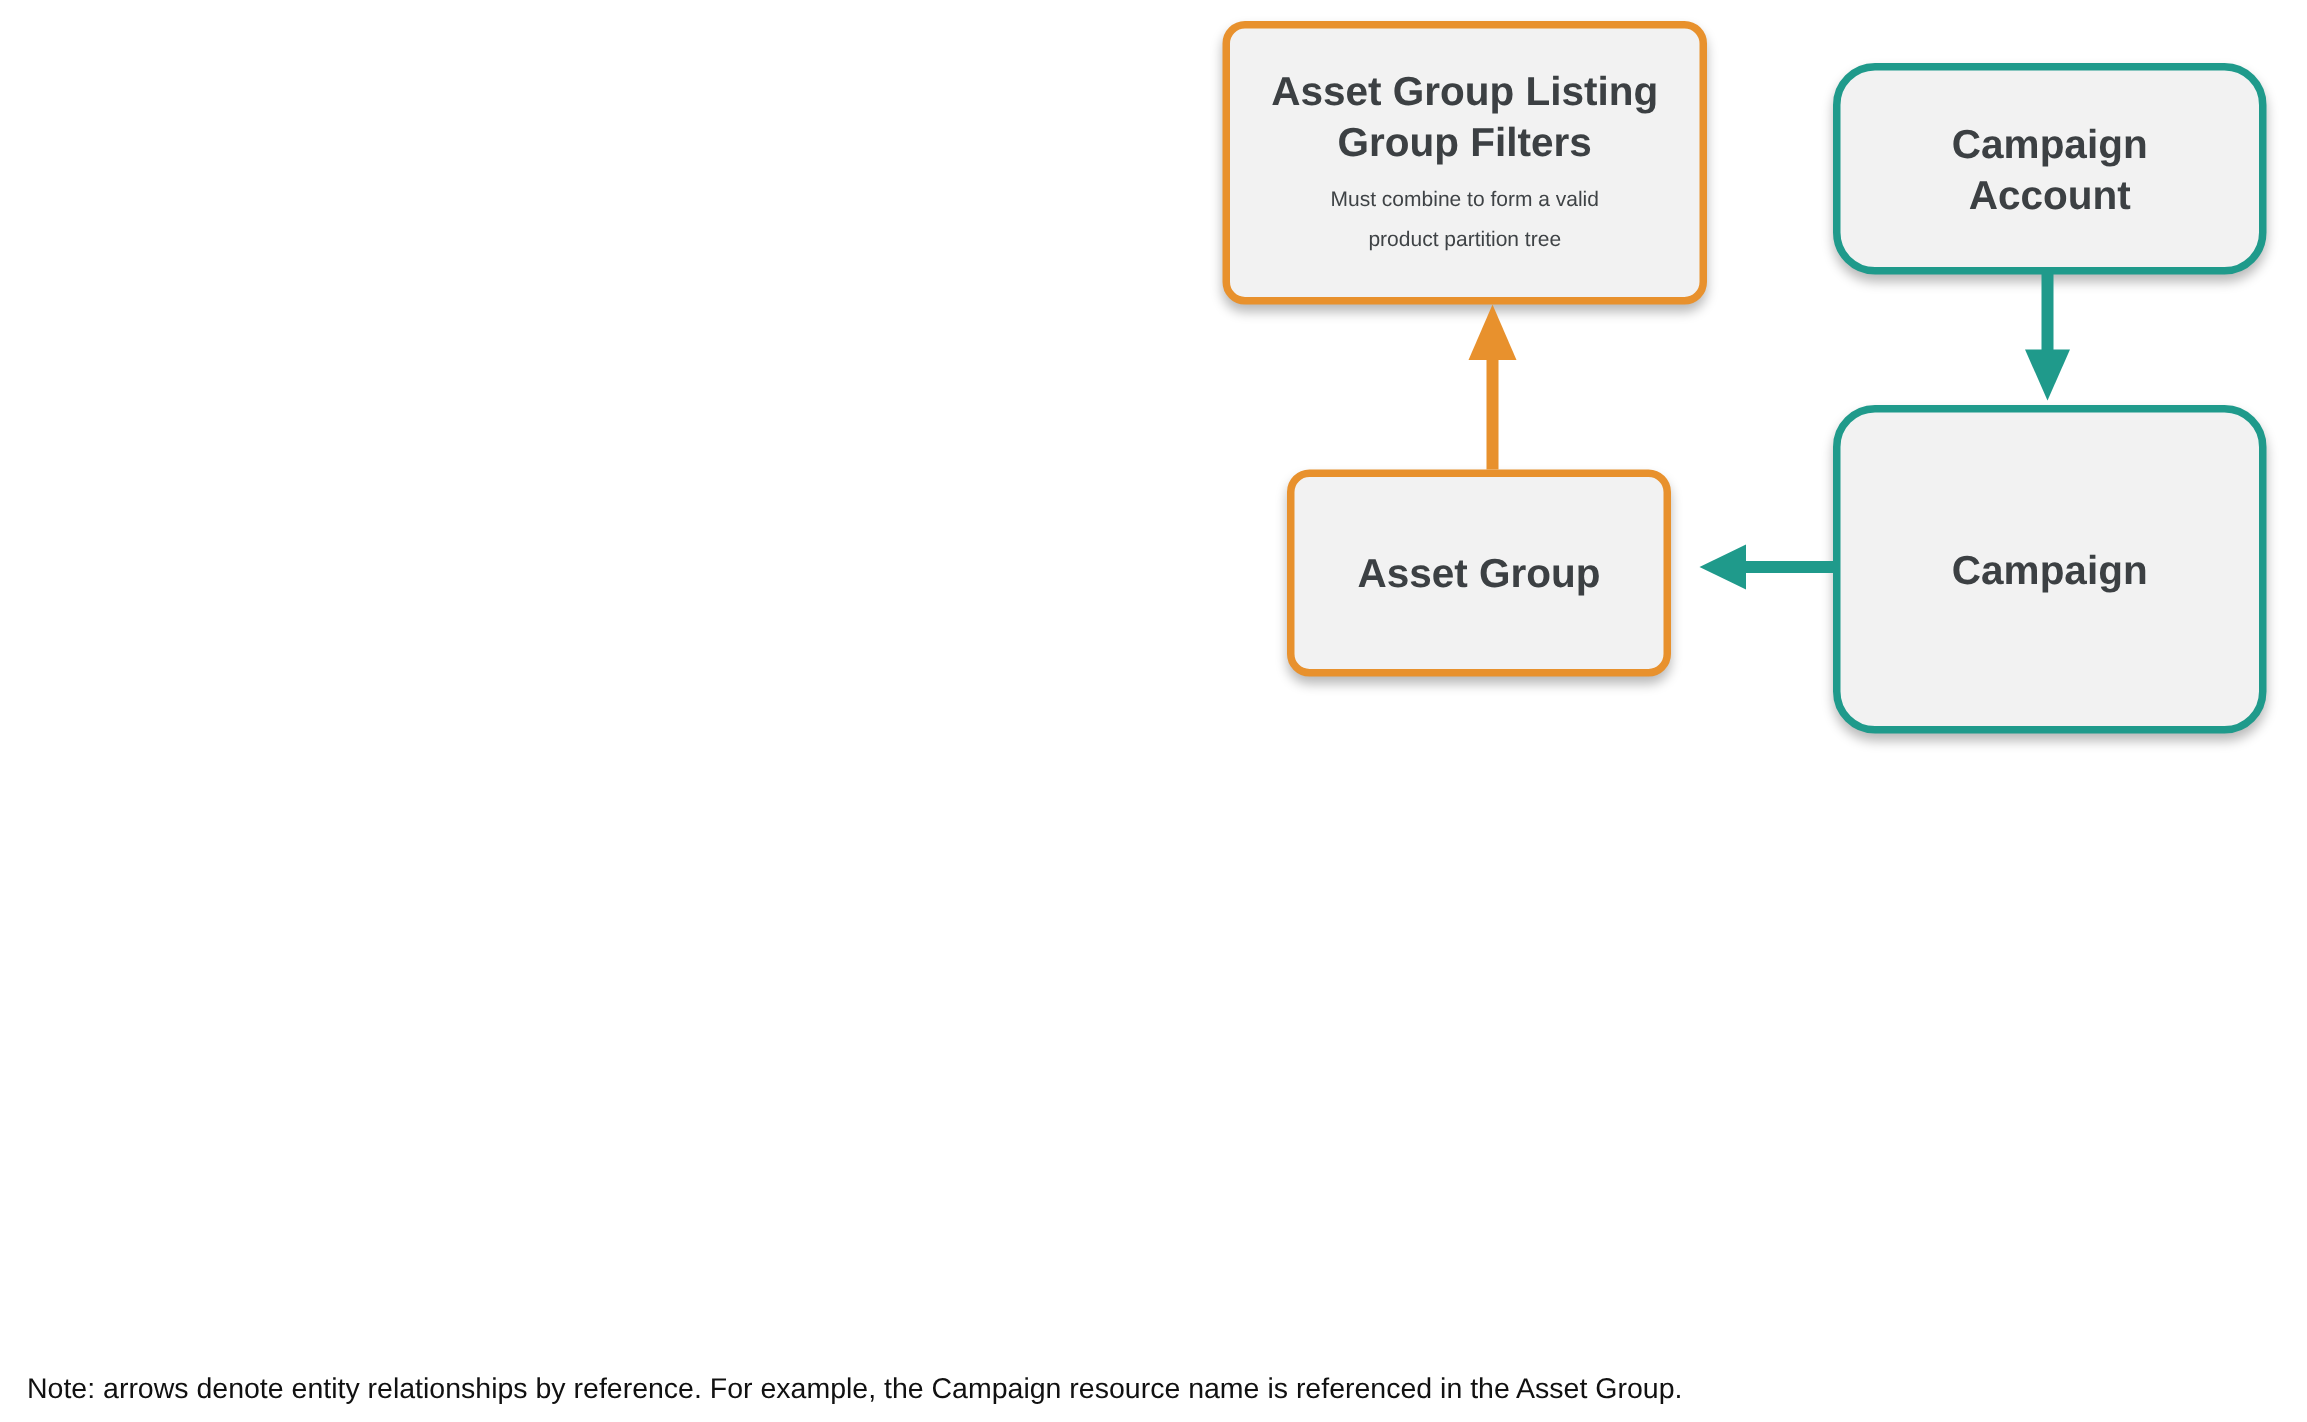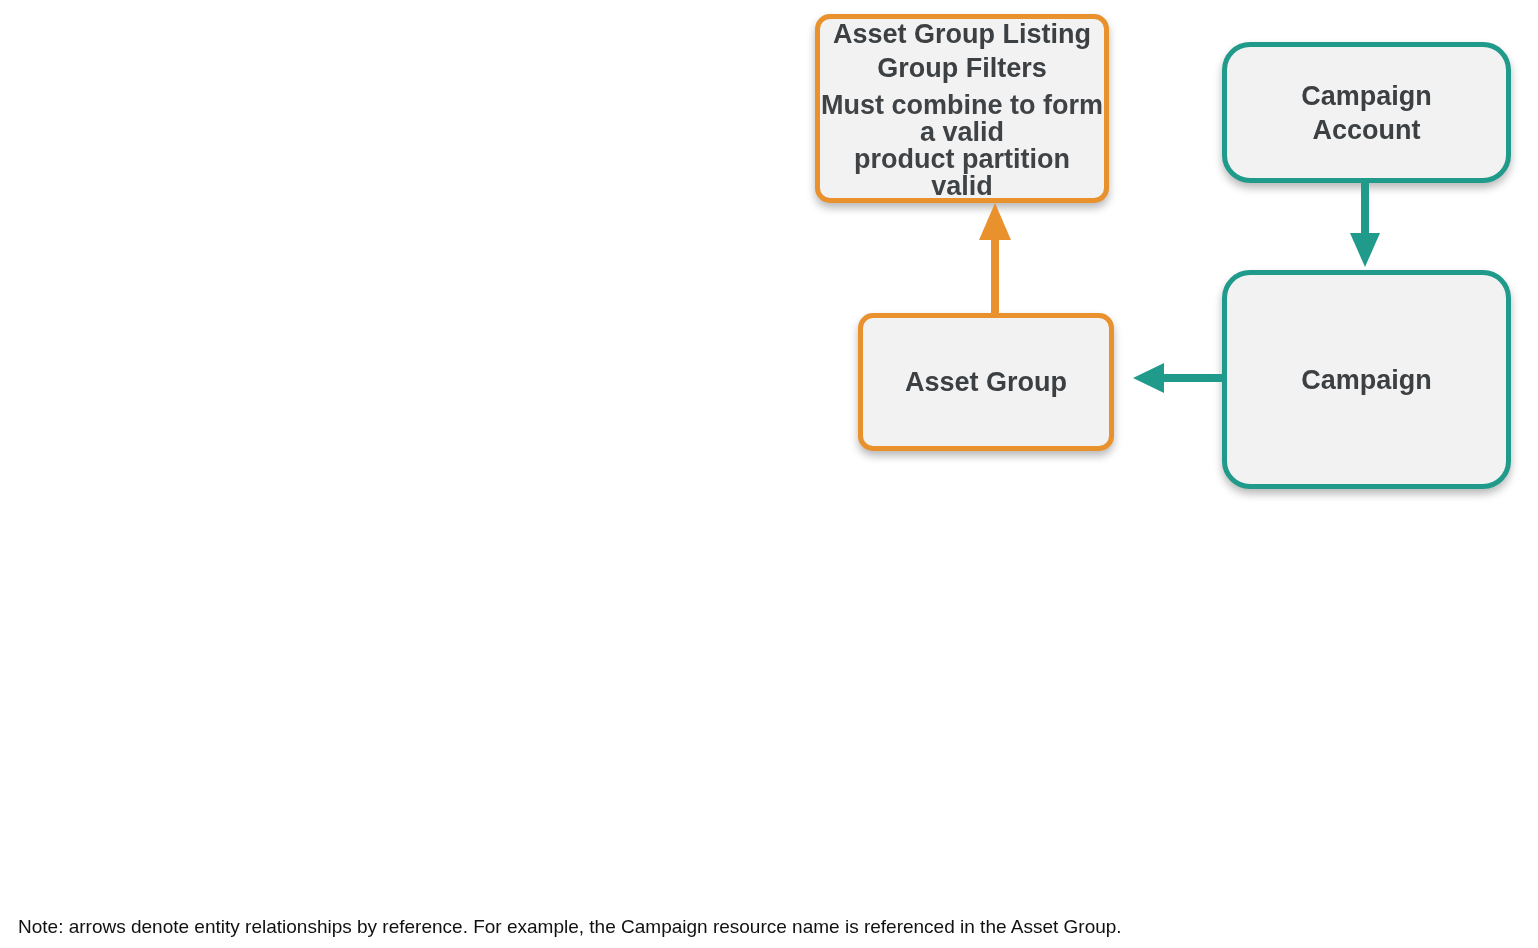--- a/index.html
+++ b/index.html
@@ -35,27 +35,27 @@
   .box.teal   { border-color: var(--teal); border-radius: 28px; }
 
   .box-title {
     color: var(--title-text);
     font-weight: 700;
     font-size: 27px;
     line-height: 34px;
   }
   .box-subtitle {
     color: var(--subtitle-text);
-    font-weight: 700;
-    font-size: 27px;
+    font-weight: 400;
+    font-size: 14px;
     line-height: 27px;
     margin-top: 7px;
   }
 
-  #node-filters        { left: 815px;  top: 14px;  width: 294px; height: 189px; }
+  #node-filters        { left: 815px;  top: 14px;  width: 323px; height: 189px; }
   #node-campaign-budget{ left: 1222px; top: 42px;  width: 289px; height: 141px; }
   #node-asset-group    { left: 858px;  top: 313px; width: 256px; height: 138px; }
   #node-campaign       { left: 1222px; top: 270px; width: 289px; height: 219px; }
 
   .shaft { position: absolute; }
   .shaft.orange-bg { background: var(--orange); }
   .shaft.teal-bg   { background: var(--teal); }
   .head { position: absolute; width: 0; height: 0; }
 
   
@@ -100,21 +100,21 @@
 
 <div class="canvas">
 
   <div class="box orange" id="node-filters">
     <div class="box-title">
       <div>Asset Group Listing</div>
       <div>Group Filters</div>
     </div>
     <div class="box-subtitle">
       <div>Must combine to form a valid</div>
-      <div>product partition valid</div>
+      <div>product partition tree</div>
     </div>
   </div>
 
   <div class="box teal" id="node-campaign-budget">
     <div class="box-title">
       <div>Campaign</div>
       <div>Account</div>
     </div>
   </div>
 

